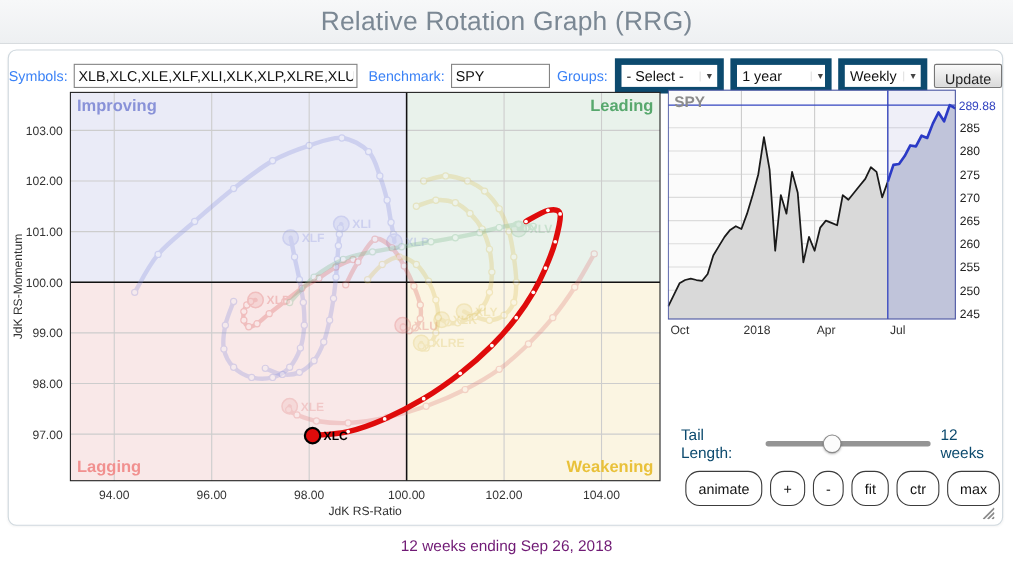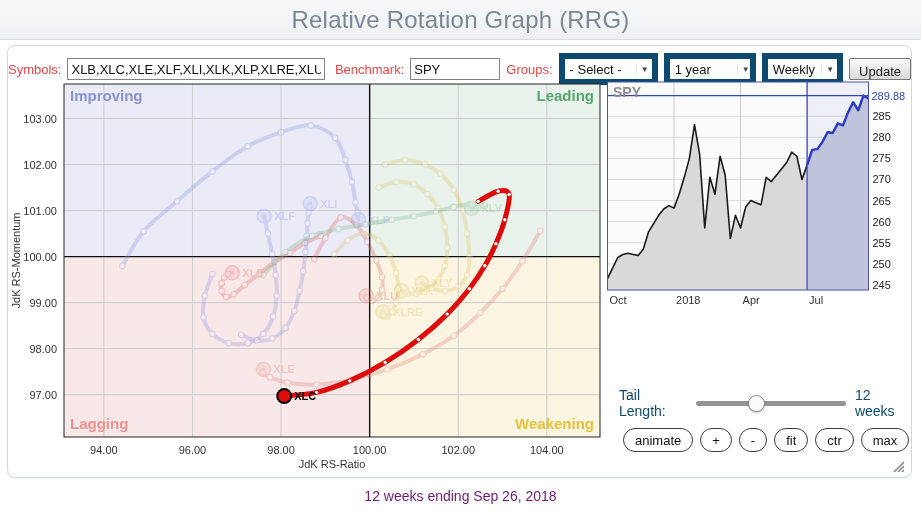--- a/index.html
+++ b/index.html
@@ -4,39 +4,39 @@
 <style>
   html,body{margin:0;padding:0;background:#fff;width:921px;height:512px;overflow:hidden;
     font-family:"Liberation Sans",sans-serif;}
   .header{height:39px;background:linear-gradient(#f7f8f9,#eef0f2);border-bottom:1px solid #d8dcdf;
     display:flex;align-items:center;justify-content:center;}
   .title{font-size:24px;color:#7b8894;letter-spacing:.2px;}
   .card{position:relative;margin:5px 7px 0 7px;width:905px;height:433px;background:#fff;
     border:1px solid #cfd8de;border-radius:8px;box-sizing:border-box;box-shadow:0 1px 2px rgba(0,0,0,.04);}
   .toolbar{position:absolute;top:7px;left:0;width:100%;display:flex;align-items:center;
     justify-content:center;font-size:13px;color:#222;gap:6px;white-space:nowrap;}
-  .lbl{color:#ef4444;}
+  .lbl{color:#3b82f6;}
   input.txt{height:18px;border:1px solid #848484;font-size:13px;padding:1px 3px;color:#111;
     font-family:"Liberation Sans",sans-serif;background:#fff;}
   .sym{width:252px;} .bench{width:82px;}
   .sel{display:inline-flex;align-items:center;justify-content:space-between;border:6px solid #0c4a6e;
     background:#fff;height:20px;font-size:13px;padding:0 3px 0 5px;color:#111;cursor:default;}
   .sel-groups{width:80px;} .sel-period{width:72px;gap:20px;} .sel-freq{width:62px;}
   .sel .arr{font-size:8px;color:#444;margin-left:6px;border-left:1px solid #e2e2e2;padding-left:4px;}
   .btn-update{height:22px;border:1px solid #777;background:linear-gradient(#fafafa,#dadada);
     font-size:13px;padding:5px 9px;color:#222;font-family:"Liberation Sans",sans-serif;border-radius:2px;}
   #rrg{position:absolute;left:0;top:34px;}
   #spy{position:absolute;left:599px;top:34px;}
   .tail-row{position:absolute;left:611px;top:341px;width:292px;display:flex;align-items:center;
     font-size:14px;color:#0c4a6e;}
   .track{position:relative;flex:0 0 150px;height:5px;background:#949494;border-radius:3px;margin:0 9px;}
   .thumb{position:absolute;top:-6px;width:15px;height:15px;background:#fcfcfc;border:1px solid #8a8a8a;
     border-radius:50%;box-shadow:0 1px 2px rgba(0,0,0,.25);}
   .zoom-btns{position:absolute;left:615px;top:382px;display:flex;gap:7px;}
-  .pill{height:24px;border:1.5px solid #3c3c3c;border-radius:13px;background:#fff;font-size:13px;
+  .pill{height:32px;border:1.5px solid #3c3c3c;border-radius:13px;background:#fff;font-size:13px;
     color:#111;padding:0 11px;font-family:"Liberation Sans",sans-serif;}
   .handle{position:absolute;right:7px;bottom:5px;width:13px;height:13px;}
   .caption{margin-top:10px;text-align:center;font-size:14px;color:#701a75;}
 </style>
 </head>
 <body>
 
 <div class="header">
   <div class="title">Relative Rotation Graph (RRG)</div>
 </div>

